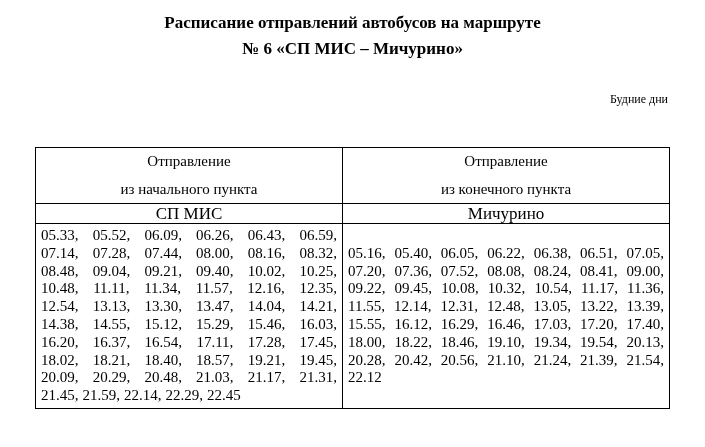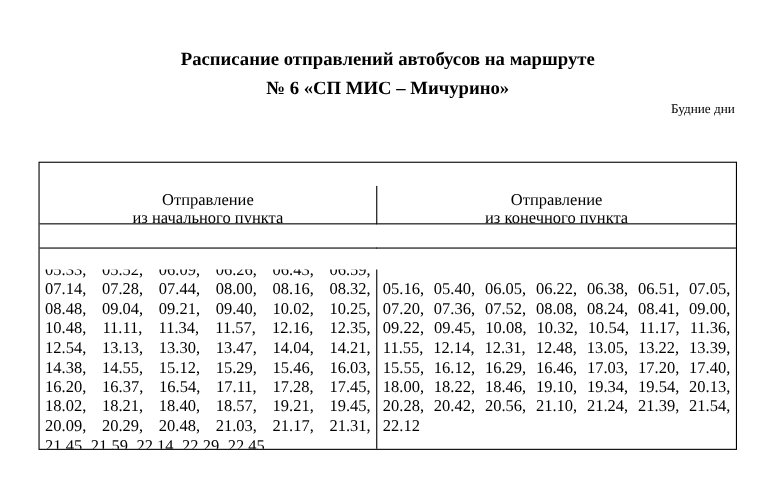--- a/index.html
+++ b/index.html
@@ -11,58 +11,56 @@
     position: relative;
     overflow: hidden;
   }
   .title-block {
     position: absolute;
     top: 10px; left: 0; width: 705px;
     text-align: center;
     font-weight: bold;
     font-size: 17px;
     line-height: 26px;
-    margin-top: 31px;
   }
   .day-type {
     position: absolute;
     top: 92px; right: 37px;
     font-size: 12px;
   }
   .schedule {
     position: absolute;
     top: 147px; left: 35px;
     width: 633px;
     display: grid;
     grid-template-columns: 307px 326px;
     grid-template-rows: 56px 20px 184px;
     border: 1px solid #000;
     box-sizing: content-box;
   }
   .cell {
     box-sizing: border-box;
     overflow: hidden;
-    margin-top: 21px;
   }
   .col-left { border-right: 1px solid #000; }
   .row-border { border-bottom: 1px solid #000; }
   .header-cell {
     display: flex;
     flex-direction: column;
     justify-content: space-between;
     align-items: center;
     text-align: center;
     font-size: 15px;
     padding: 5px 4px 5px 4px;
   }
   .stop-cell {
     display: flex;
     align-items: center;
     justify-content: center;
-    font-size: 12px;
+    font-size: 17px;
   }
   .times-cell {
     display: flex;
     flex-direction: column;
     justify-content: center;
     padding: 0 5px;
     font-size: 15px;
   }
   .time-line {
     display: flex;

